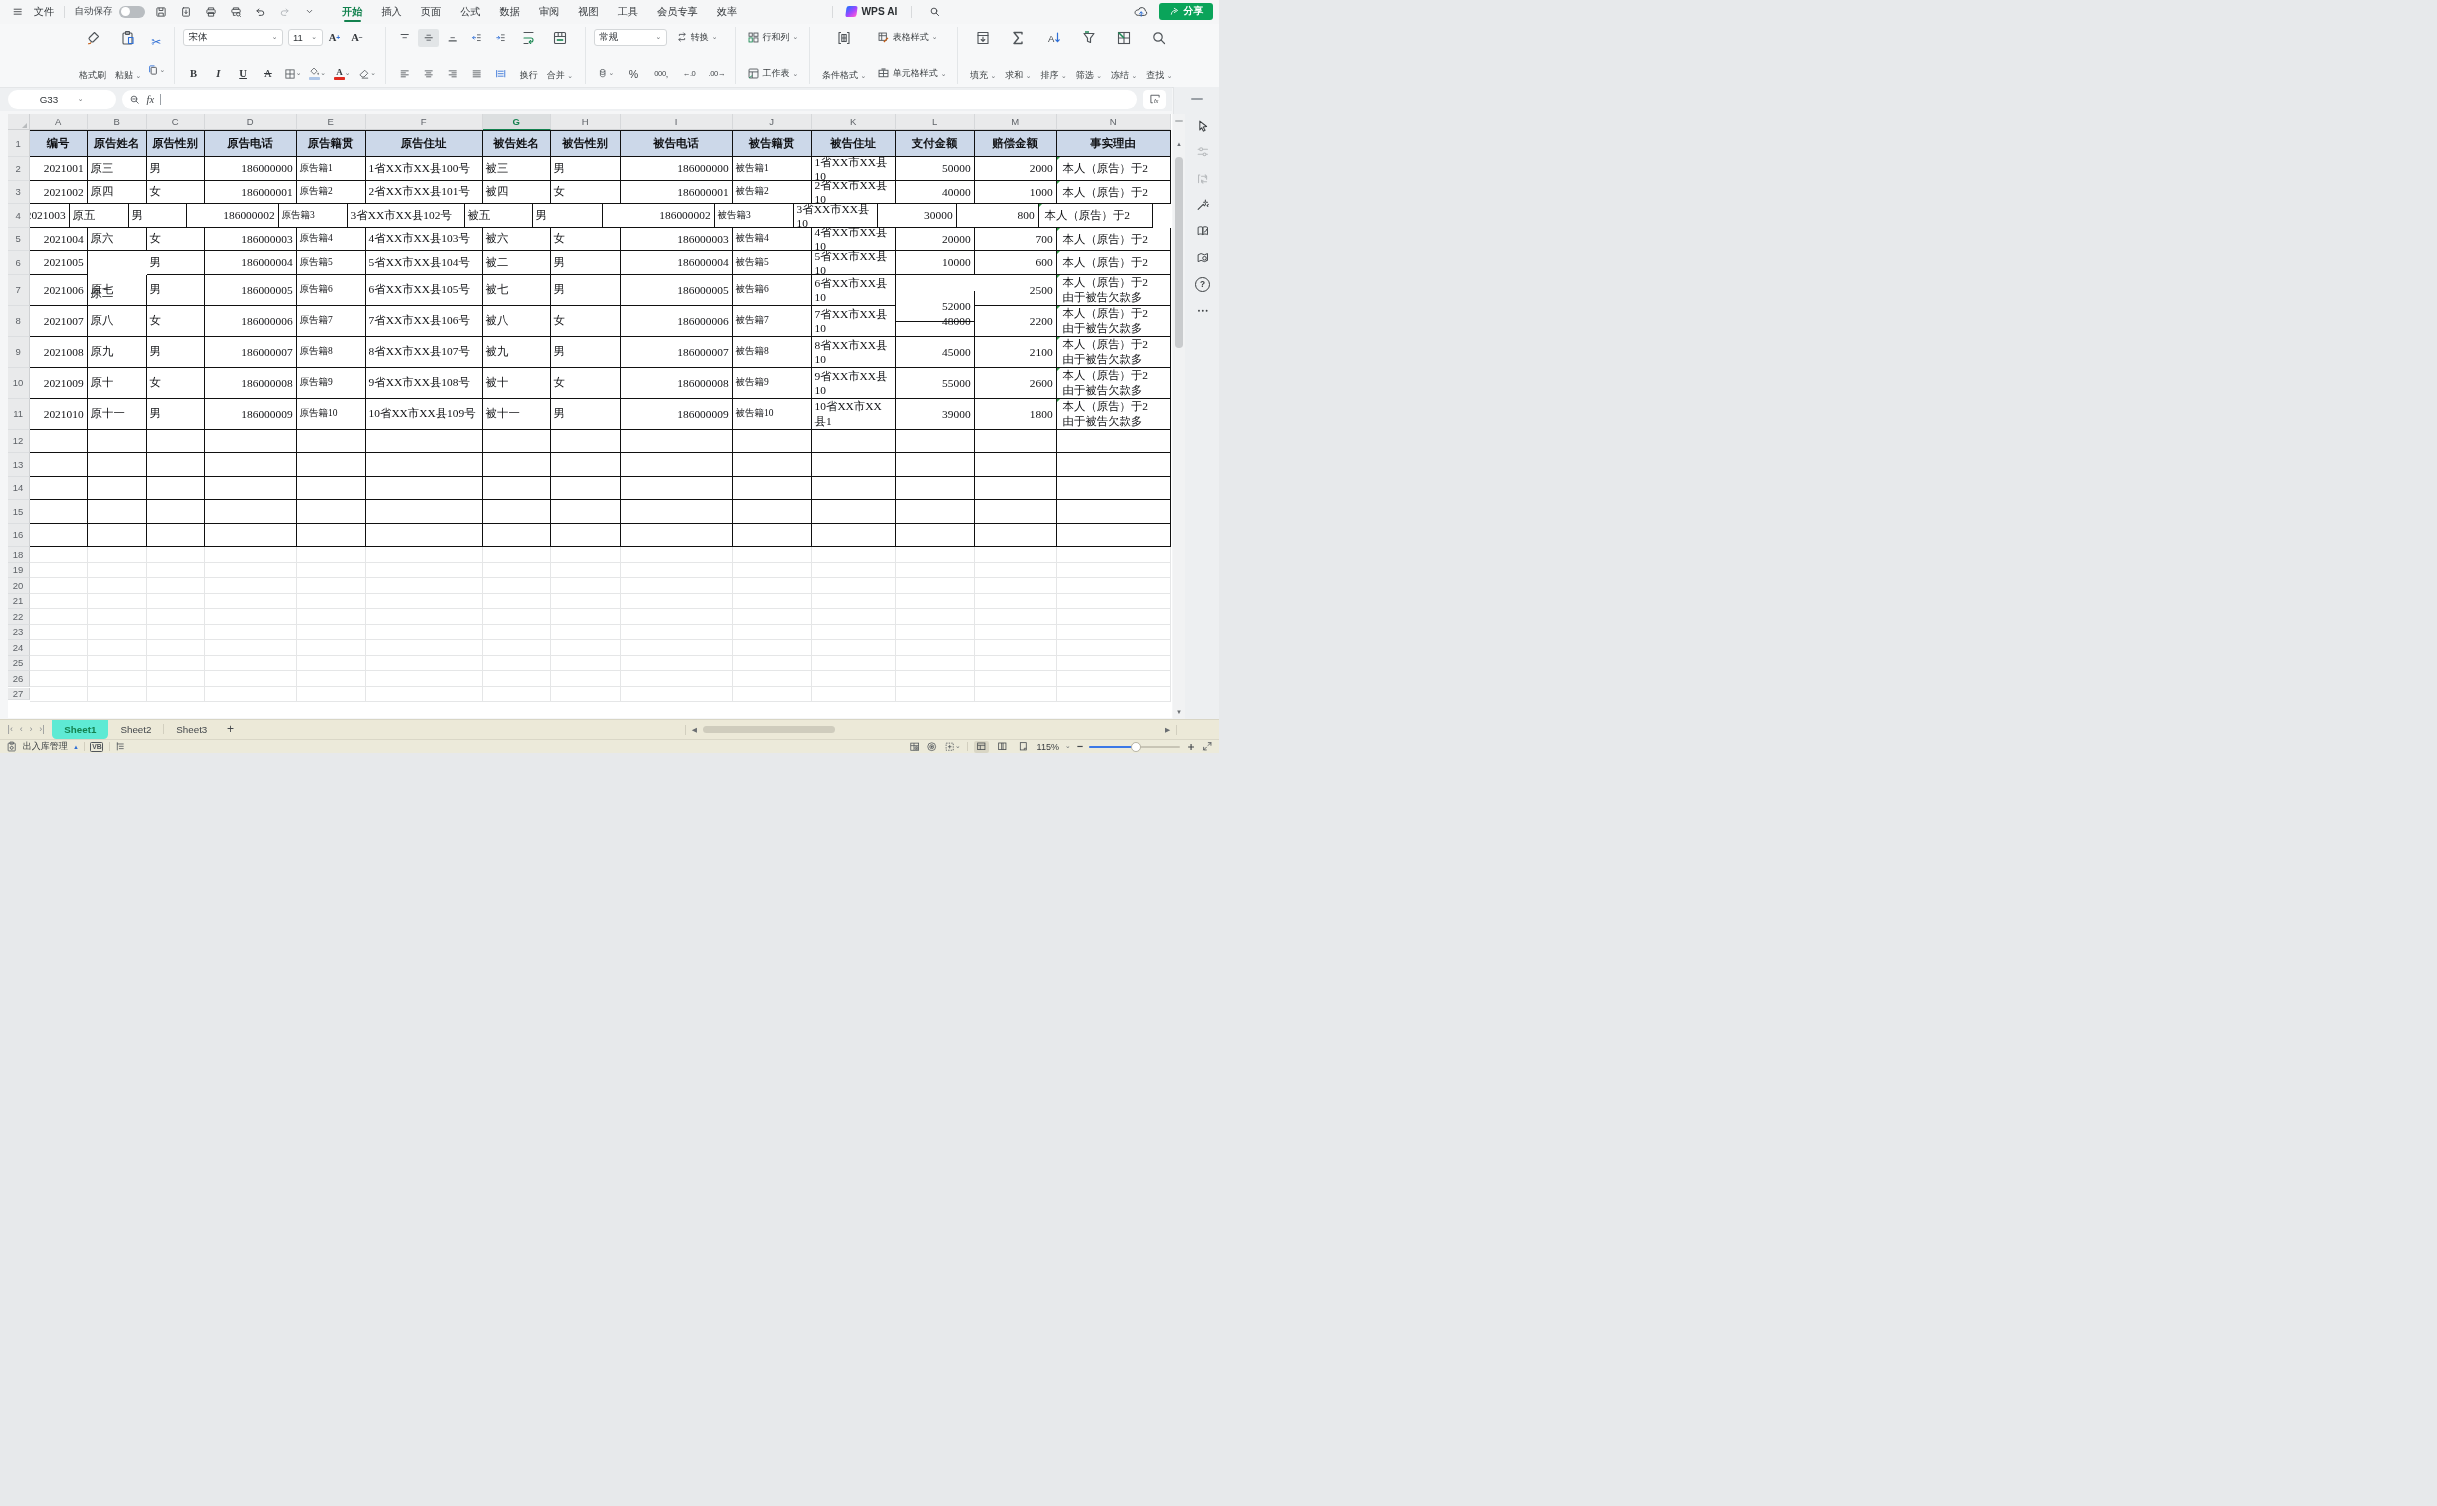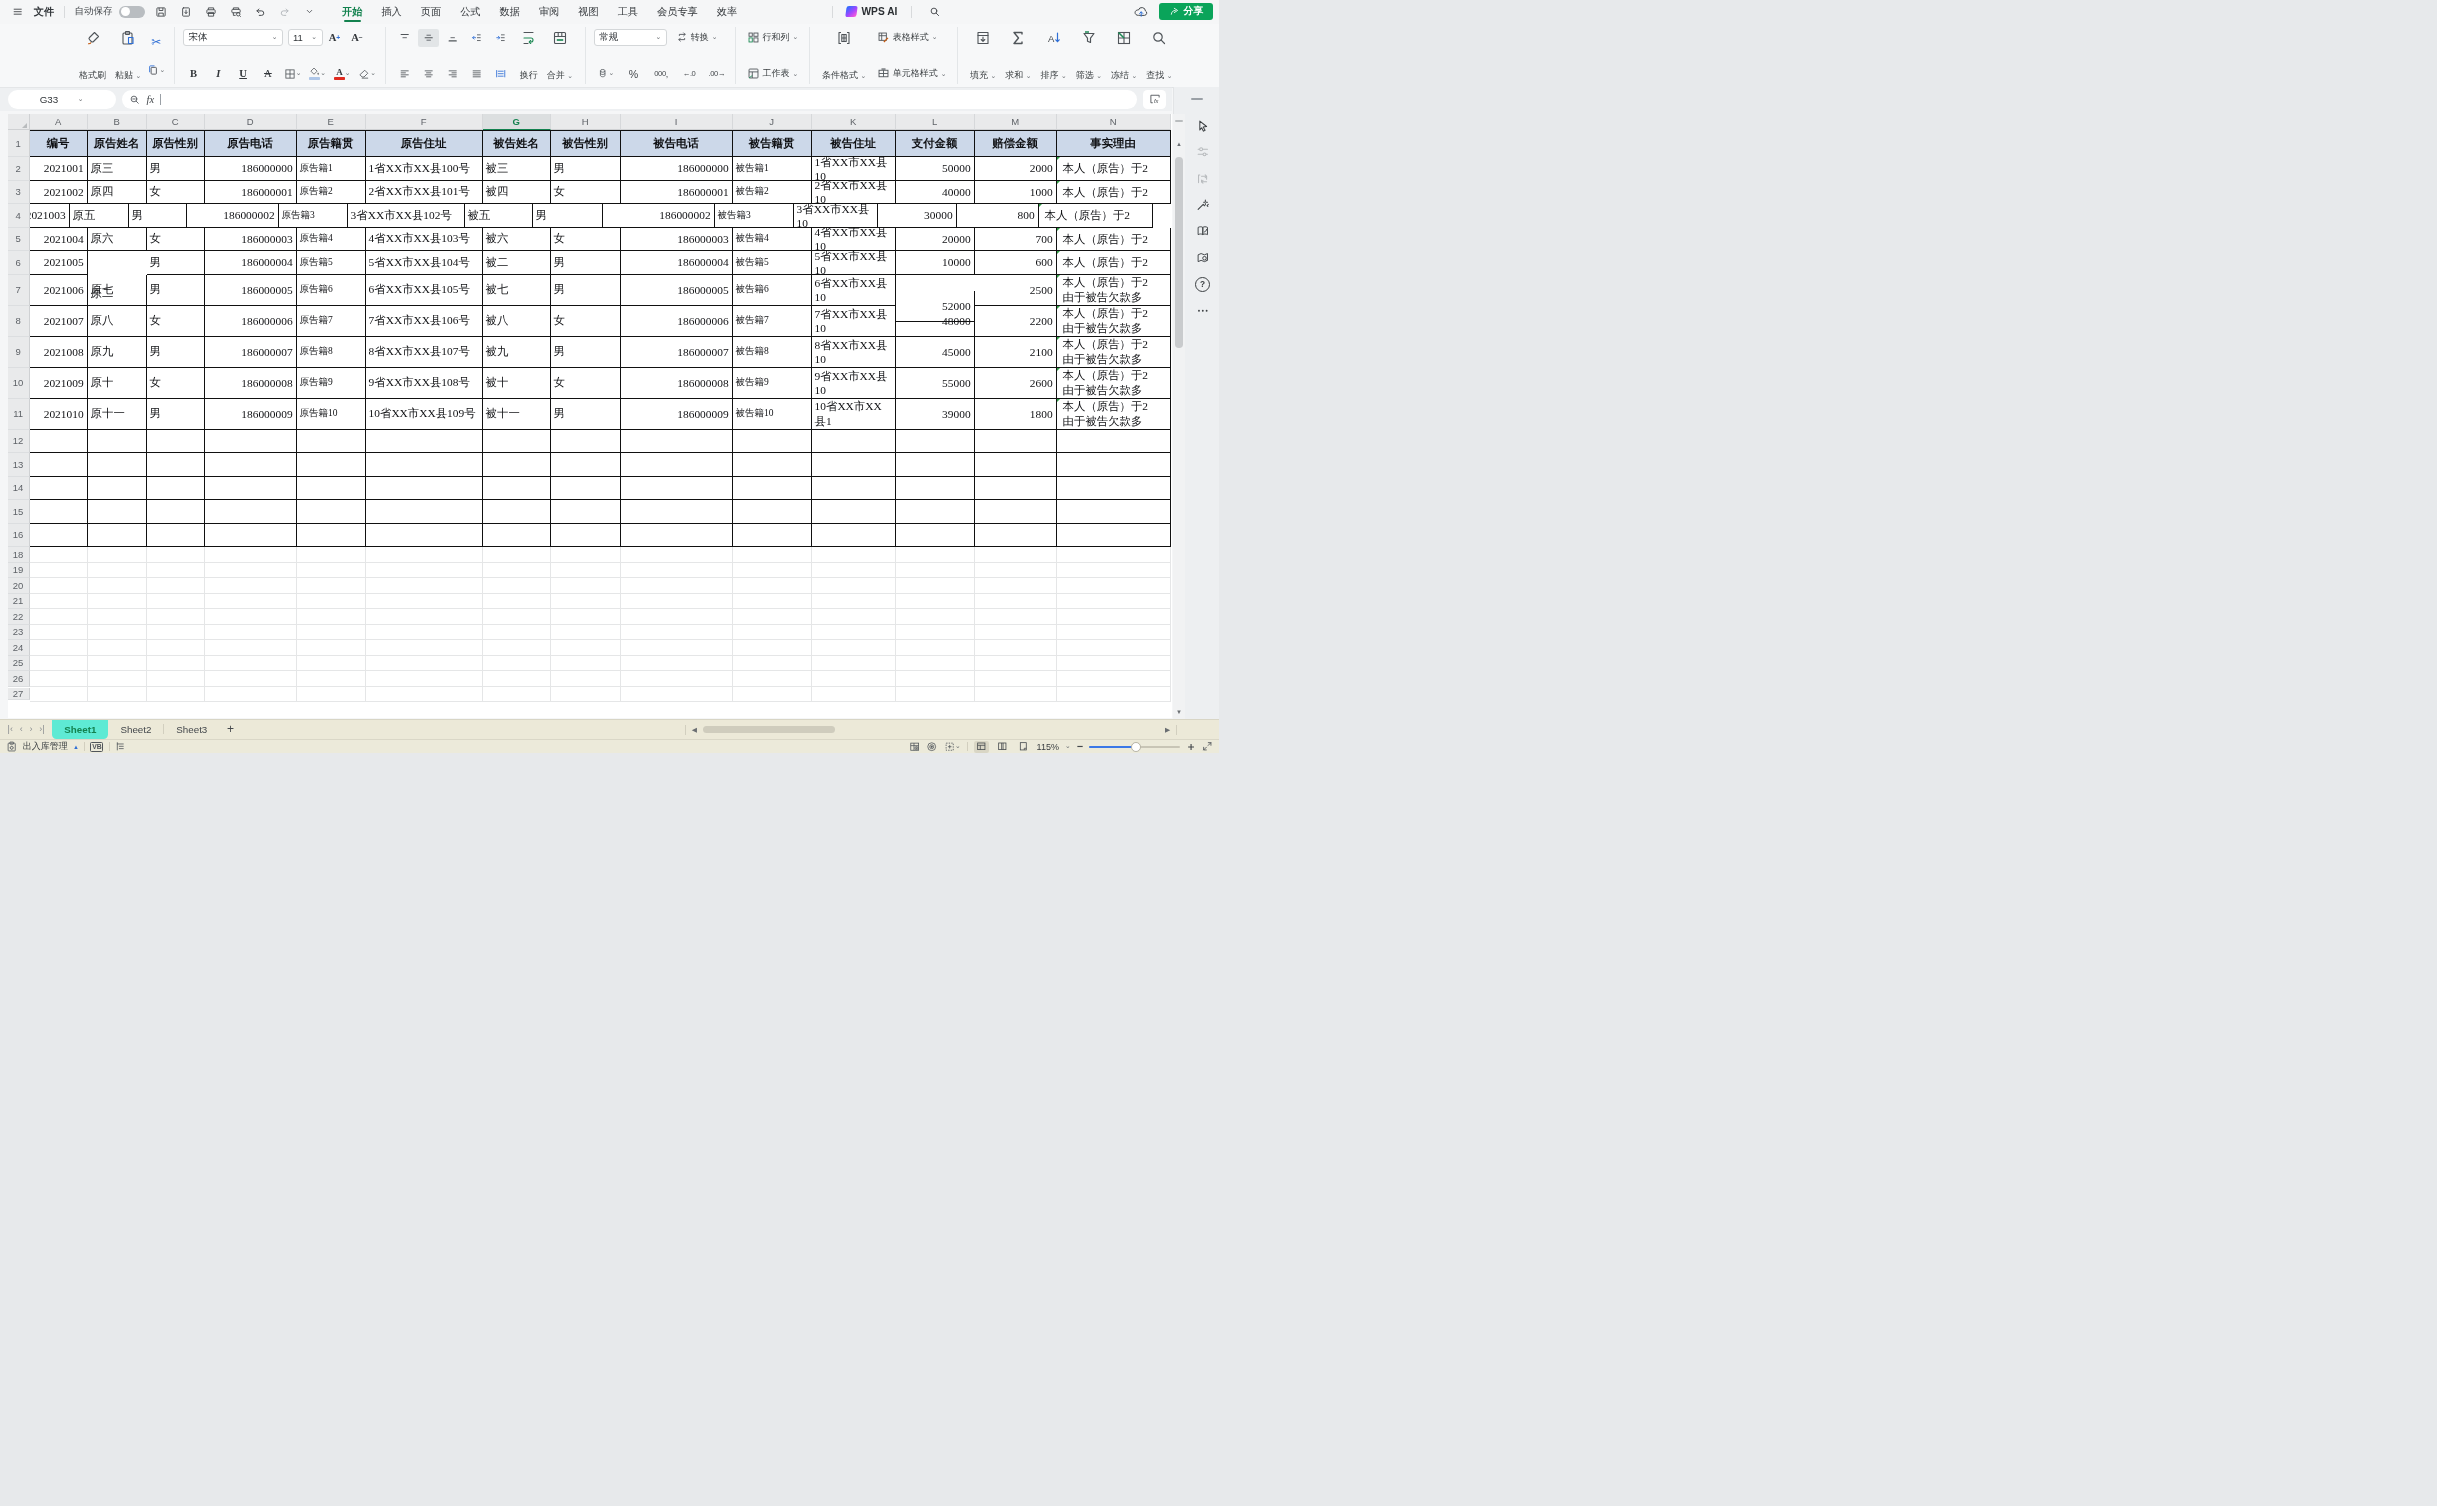--- a/index.html
+++ b/index.html
@@ -3,21 +3,21 @@
 <meta charset="utf-8">
 <style>
   html,body{margin:0;padding:0;background:#e7e9eb;}
   #app{position:relative;width:1219px;height:753px;background:#f5f6f7;overflow:hidden;
        font-family:"Liberation Sans","DejaVu Sans",sans-serif;color:#3c4043;font-size:9.8px;}
   .ico{display:inline-flex;align-items:center;justify-content:center;color:#50555a;}
   .ico svg{display:block;}
   
   .titlebar{position:absolute;top:0;left:0;right:0;height:23.5px;display:flex;align-items:center;background:#f5f6f7;}
   .tb-left{display:flex;align-items:center;gap:6.8px;padding-left:9px;}
-  .tb-file{font-size:10.2px;color:#33373b;font-weight:bold;}
+  .tb-file{font-size:10.2px;color:#33373b;}
   .vdiv{width:0.8px;height:12px;background:#d8dadc;margin:0 3px;}
   .autosave-lbl{font-size:9.5px;color:#45494d;}
   .toggle{width:26px;height:12px;border-radius:6px;background:#b9bdc1;position:relative;}
   .toggle .knob{position:absolute;left:1.5px;top:1.5px;width:9px;height:9px;border-radius:50%;background:#fff;}
   .tbico{width:18px;height:16.7px;display:flex;align-items:center;justify-content:center;border-radius:2.3px;color:#44484c;}
   .tbico.dis{color:#b4b8bc;}
   .menu-tabs{position:absolute;left:342px;top:0;height:23.5px;display:flex;align-items:center;gap:19px;}
   .mtab{font-size:10.2px;color:#33373b;position:relative;height:23.5px;display:flex;align-items:center;cursor:default;}
   .mtab.active{color:#13824f;font-weight:700;}
   .mtab.active::after{content:"";position:absolute;left:1.5px;right:1.5px;bottom:1.5px;height:2.3px;border-radius:1.5px;background:#13824f;}

